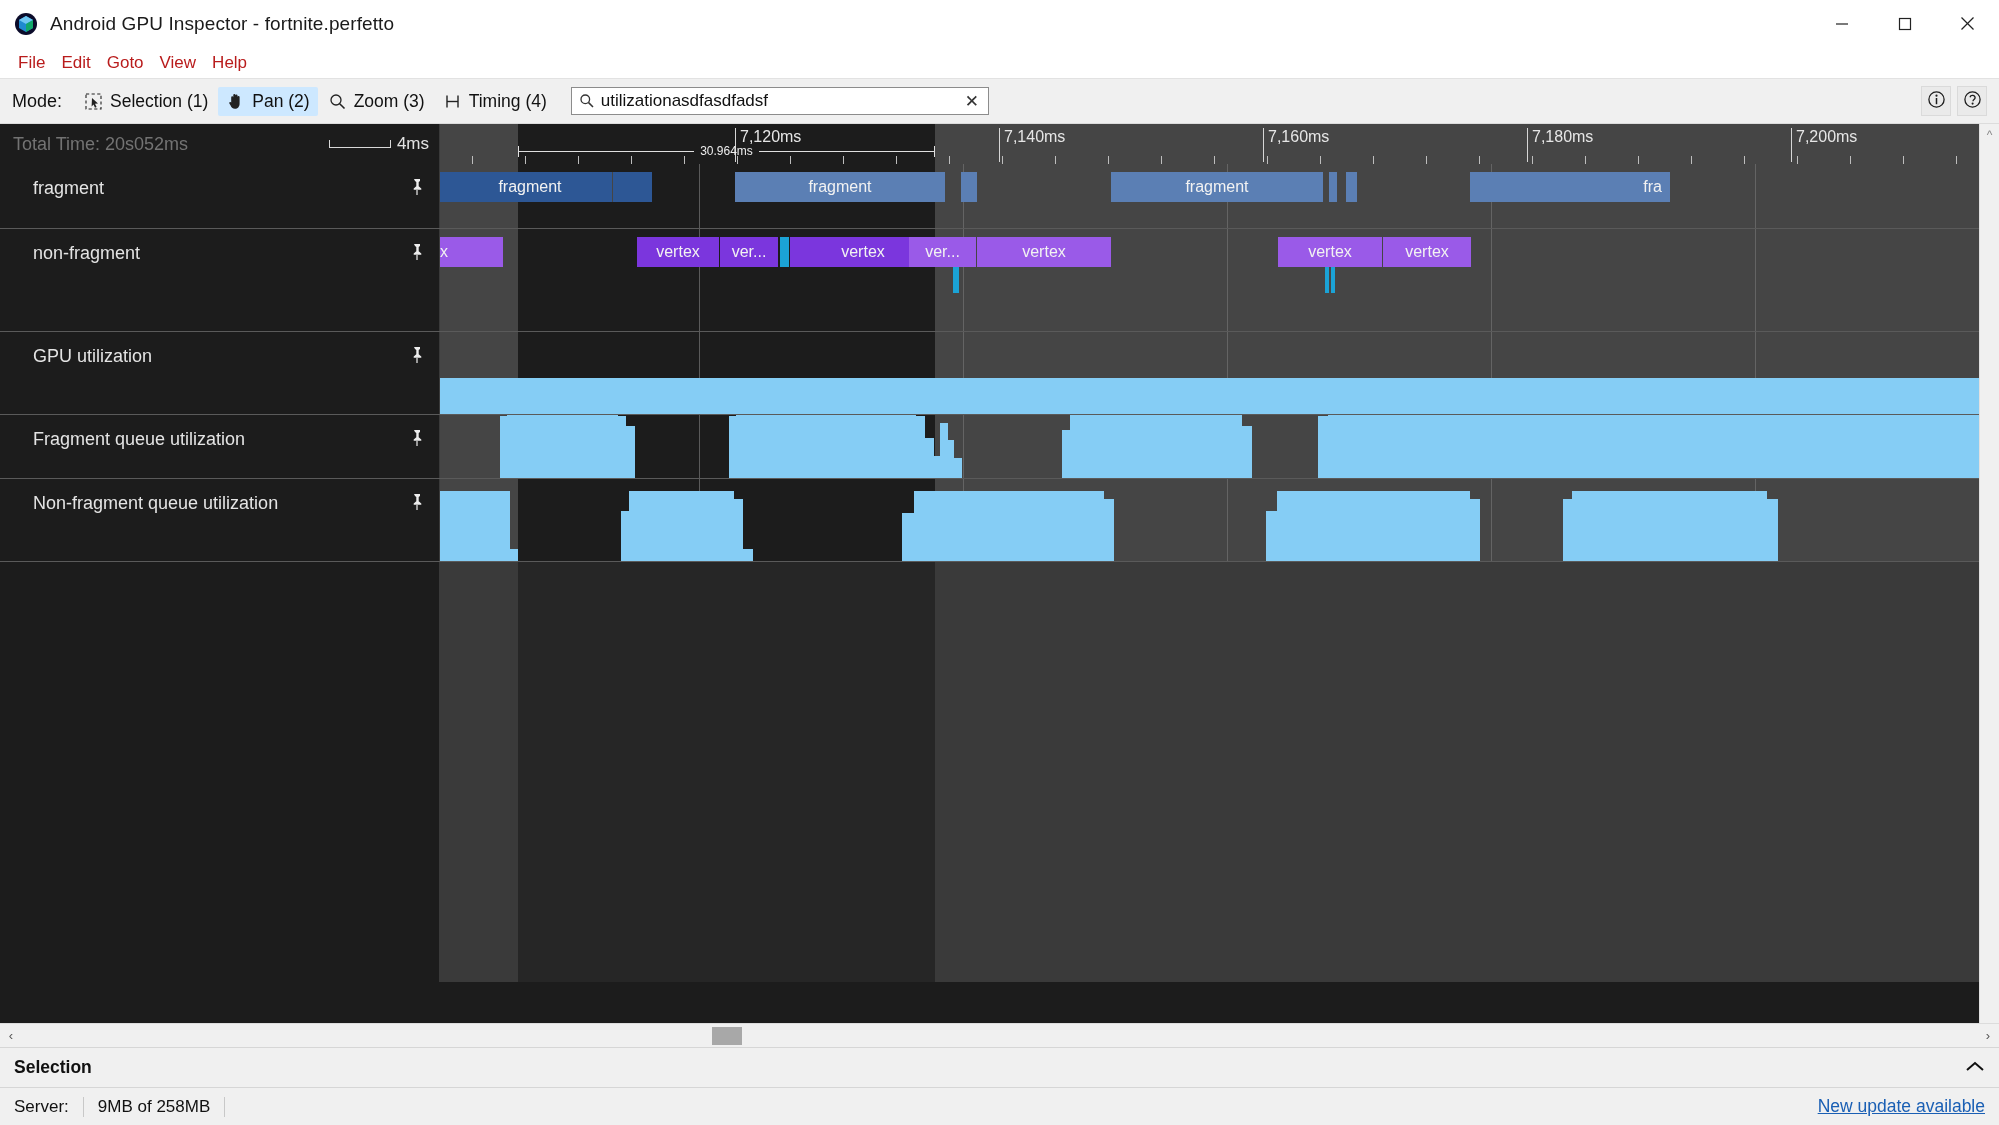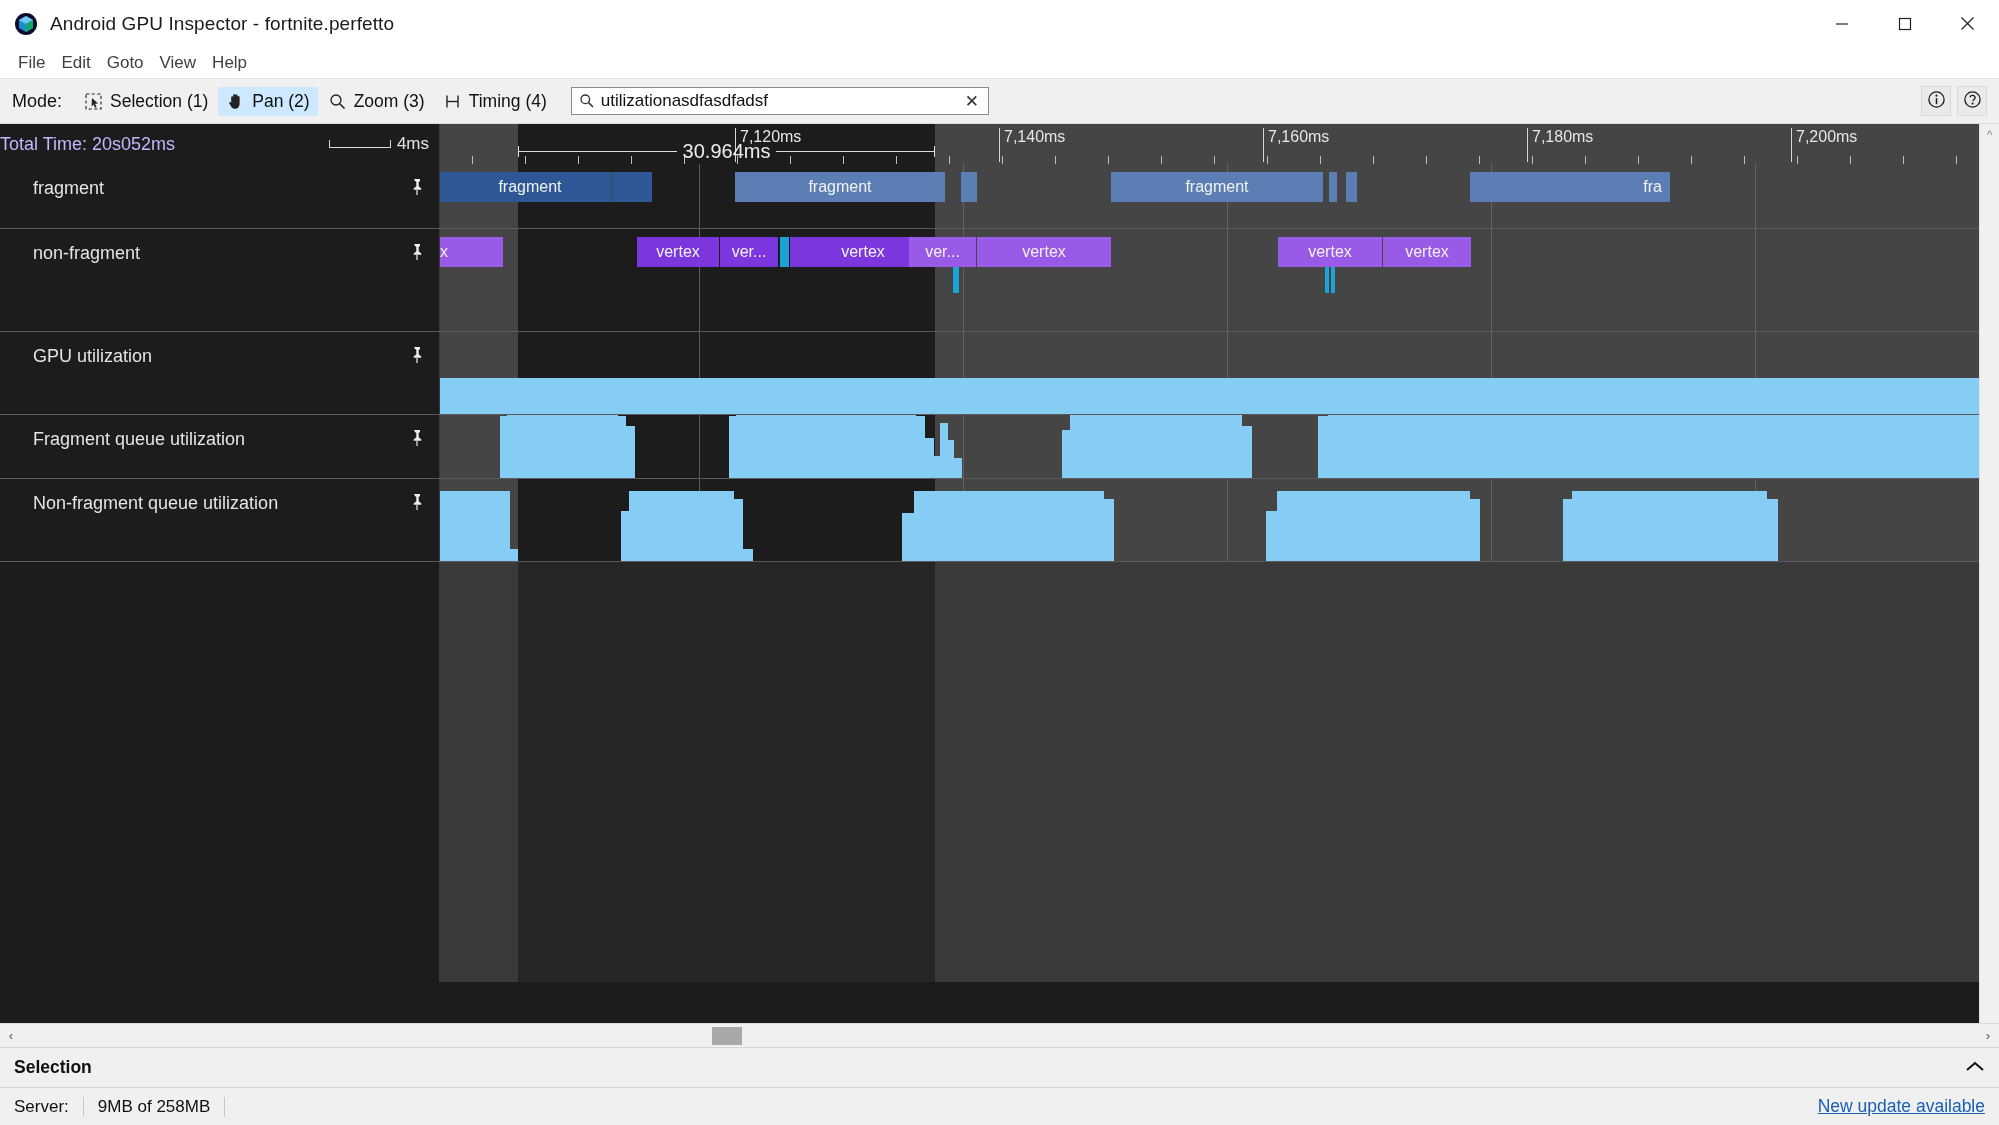--- a/index.html
+++ b/index.html
@@ -30,21 +30,21 @@
 
   
   .menubar {
     height: 31px; flex: 0 0 31px;
     display: flex; align-items: center;
     background: #ffffff;
     padding-left: 10px;
     border-bottom: 1px solid #e2e2e2;
   }
   .menu-item {
-    font-size: 17px; color:#404040; padding: 2px 8px; cursor: default;
+    font-size: 17px; color:#b91c1c; padding: 2px 8px; cursor: default;
   }
 
   
   .toolbar {
     height: 45px; flex: 0 0 45px;
     display:flex; align-items:center;
     background:#f0f0f0;
     border-bottom: 1px solid #dcdcdc;
     padding-left: 12px;
   }
@@ -87,37 +87,37 @@
   
   .ruler {
     position:absolute; left:0; top:0; width:100%; height:40px;
     background:#1c1c1c; z-index:5;
   }
   .ruler-left {
     position:absolute; left:0; top:0; width:440px; height:40px;
     background:#1c1c1c; display:flex; align-items:center;
     border-right:1px solid #3a3a3a; z-index:6;
   }
-  .total-time { color:#c4b5fd; font-size:18px; margin-left:0; }
+  .total-time { color:#737373; font-size:18px; margin-left:13px; }
   .scale-hint { margin-left:auto; margin-right:10px; display:flex; align-items:center; gap:6px; color:#e2e2e2; font-size:17px;}
   .scale-bar { width:62px; height:8px; border:1px solid #d8d8d8; border-top:none; }
 
   .ruler-right { position:absolute; left:440px; top:0; right:0; height:40px; background:#454545; }
   .tick-label {
     position:absolute; top:4px; color:#e6e6e6; font-size:16px;
     padding-left:4px; border-left:1px solid #d6d6d6; height:34px;margin-left:36px;
   }
   .minor-tick { position:absolute; bottom:0; width:1px; height:8px; background:#bdbdbd; }
 
   
   .ruler-sel {
     position:absolute; top:0; height:40px; background:#1c1c1c;
   }
   .sel-meas {
-    position:absolute; top:20px; height:14px; color:#ededed; font-size:20px;
+    position:absolute; top:20px; height:14px; color:#ededed; font-size:12px;
     display:flex; align-items:center; z-index:7;justify-content:center;
   }
   .sel-meas .ln { flex:1 1 auto; height:1px; background:#e0e0e0; }
   .sel-meas .cap { width:1px; height:11px; background:#e0e0e0; }
   .sel-meas .txt { padding: 0 6px; white-space:nowrap; }
 
   
   .tracks { position:absolute; left:0; top:40px; right:0; bottom:0; }
   .track { position:relative; border-bottom:1px solid #5a5a5a; }
   .track-head {

